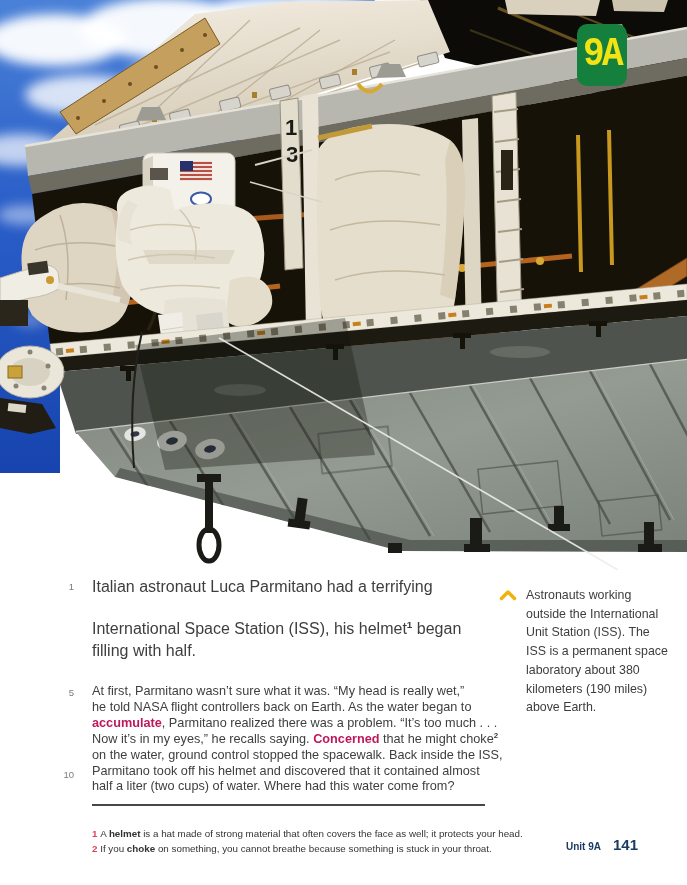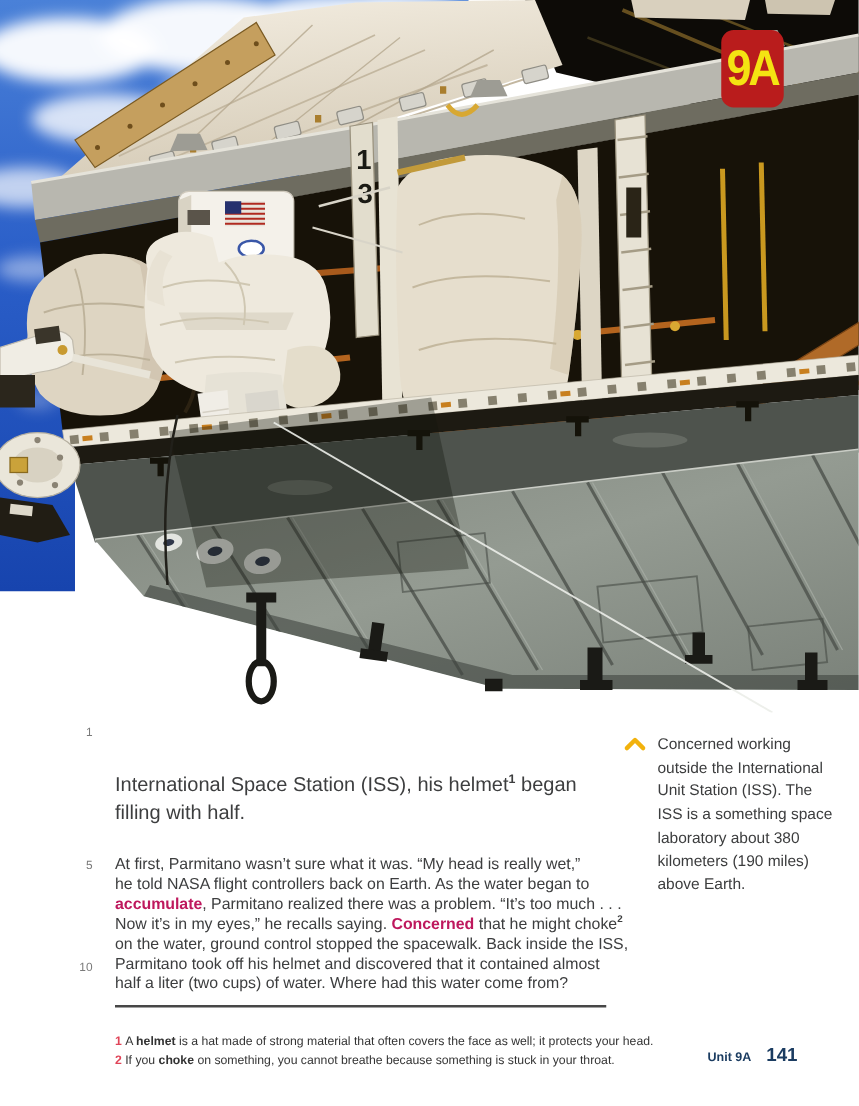--- a/index.html
+++ b/index.html
@@ -4,22 +4,22 @@
 <style>
   html,body{margin:0;padding:0;}
   body{
     width:687px;height:885px;position:relative;overflow:hidden;
     background:#ffffff;font-family:"Liberation Sans",sans-serif;
   }
   .photo{position:absolute;left:0;top:0;width:687px;height:570px;}
   .photo svg{display:block;}
   .unit-badge{
     position:absolute;left:577px;top:24px;width:50px;height:62px;
-    background:#b91c1c;border-radius:10px;
-    display:flex;align-items:center;justify-content:center;
+    background:#15803d;border-radius:10px;
+    display:flex;align-items:center;justify-content:center;font-family:Liberation Mono, monospace;
   }
   .unit-badge span{
     font-size:40px;font-weight:800;color:#f4e312;letter-spacing:-3px;
     transform:scaleX(0.9);line-height:1;
   }
   .ln{
     position:absolute;left:50px;width:24px;text-align:right;
     font-size:9.5px;color:#7a7a7a;
   }
   #ln-1{top:581px}#ln-5{top:687px}#ln-10{top:769px}
@@ -357,28 +357,28 @@
 
   <div class="unit-badge">
     <span>9A</span>
   </div>
 </div>
 
 <div class="caption">
   <svg class="caret" width="18" height="12" viewBox="0 0 18 12">
     <polyline points="2.5,9.5 9,3 15.5,9.5" fill="none" stroke="#f2b20d" stroke-width="3.5" stroke-linecap="round" stroke-linejoin="round"></polyline>
   </svg>
-  <div class="cap-text"><span>Concerned working</span><br><span>outside the International</span><br><span>Unit Station (ISS). The</span><br><span>ISS is a something space</span><br><span>laboratory about 380</span><br><span>kilometers (190 miles)</span><br><span>above Earth.</span></div>
+  <div class="cap-text"><span>Astronauts working</span><br><span>outside the International</span><br><span>Unit Station (ISS). The</span><br><span>ISS is a permanent space</span><br><span>laboratory about 380</span><br><span>kilometers (190 miles)</span><br><span>above Earth.</span></div>
 </div>
 
 <span class="ln" id="ln-1">1</span>
 <span class="ln" id="ln-5">5</span>
 <span class="ln" id="ln-10">10</span>
 
-<div class="para" id="para1"><br><br><span>International Space Station (ISS), his helmet</span><sup>1</sup><span> began</span><br><span>filling with half.</span></div>
+<div class="para" id="para1"><span>Italian astronaut Luca Parmitano had a terrifying</span><br><br><span>International Space Station (ISS), his helmet</span><sup>1</sup><span> began</span><br><span>filling with half.</span></div>
 <div class="para" id="para2"><span>At first, Parmitano wasn’t sure what it was. “My head is really wet,”</span><br><span>he told NASA flight controllers back on Earth. As the water began to</span><br><span class="red">accumulate</span><span>, Parmitano realized there was a problem. “It’s too much . . .</span><br><span>Now it’s in my eyes,” he recalls saying. </span><span class="red">Concerned</span><span> that he might choke</span><sup>2</sup><br><span>on the water, ground control stopped the spacewalk. Back inside the ISS,</span><br><span>Parmitano took off his helmet and discovered that it contained almost</span><br><span>half a liter (two cups) of water. Where had this water come from?</span></div>
 
 <div class="fn-rule"></div>
 <div class="fn" id="fn1"><span class="fnum">1 </span><span>A </span><span class="b">helmet</span><span> is a hat made of strong material that often covers the face as well; it protects your head.</span></div>
 <div class="fn" id="fn2"><span class="fnum">2 </span><span>If you </span><span class="b">choke</span><span> on something, you cannot breathe because something is stuck in your throat.</span></div>
 
 <div class="footer">
   <span class="u">Unit 9A</span>
   <span class="p">141</span>
 </div>

